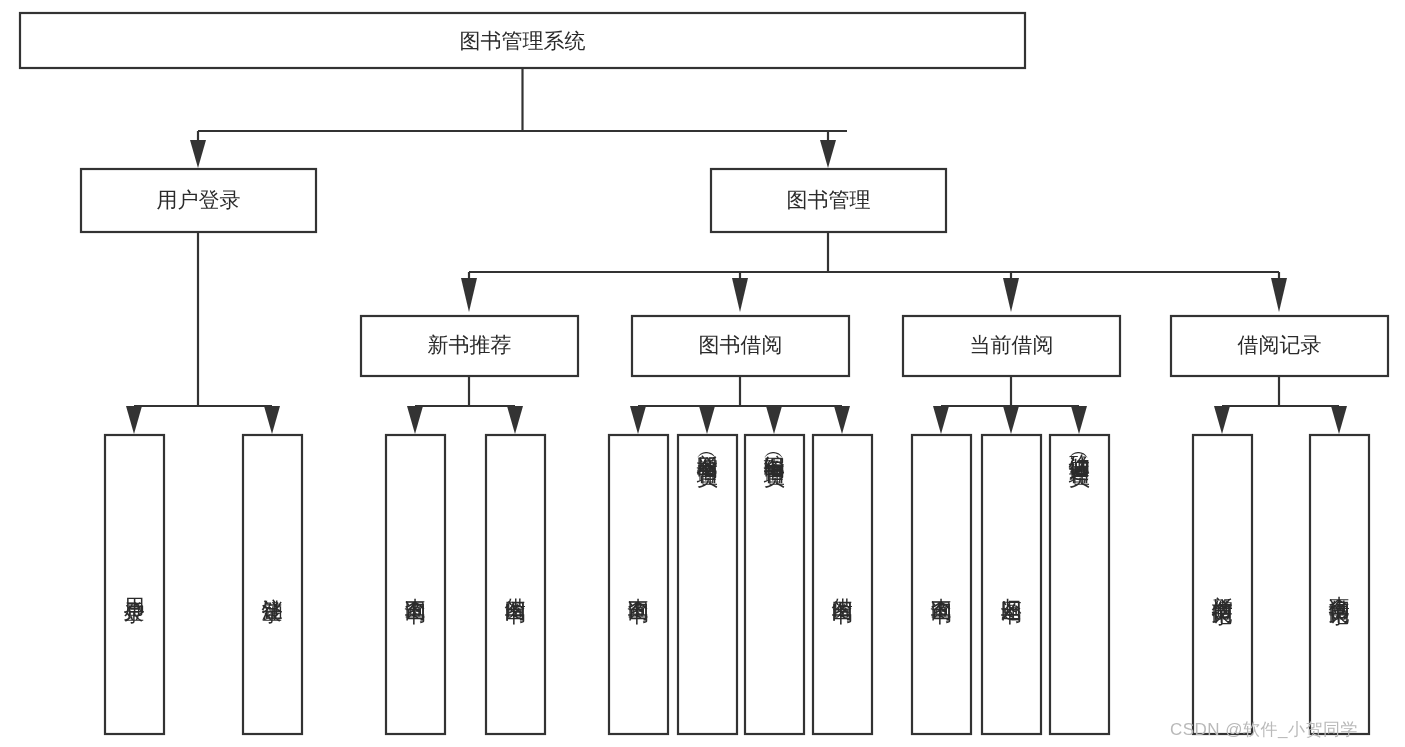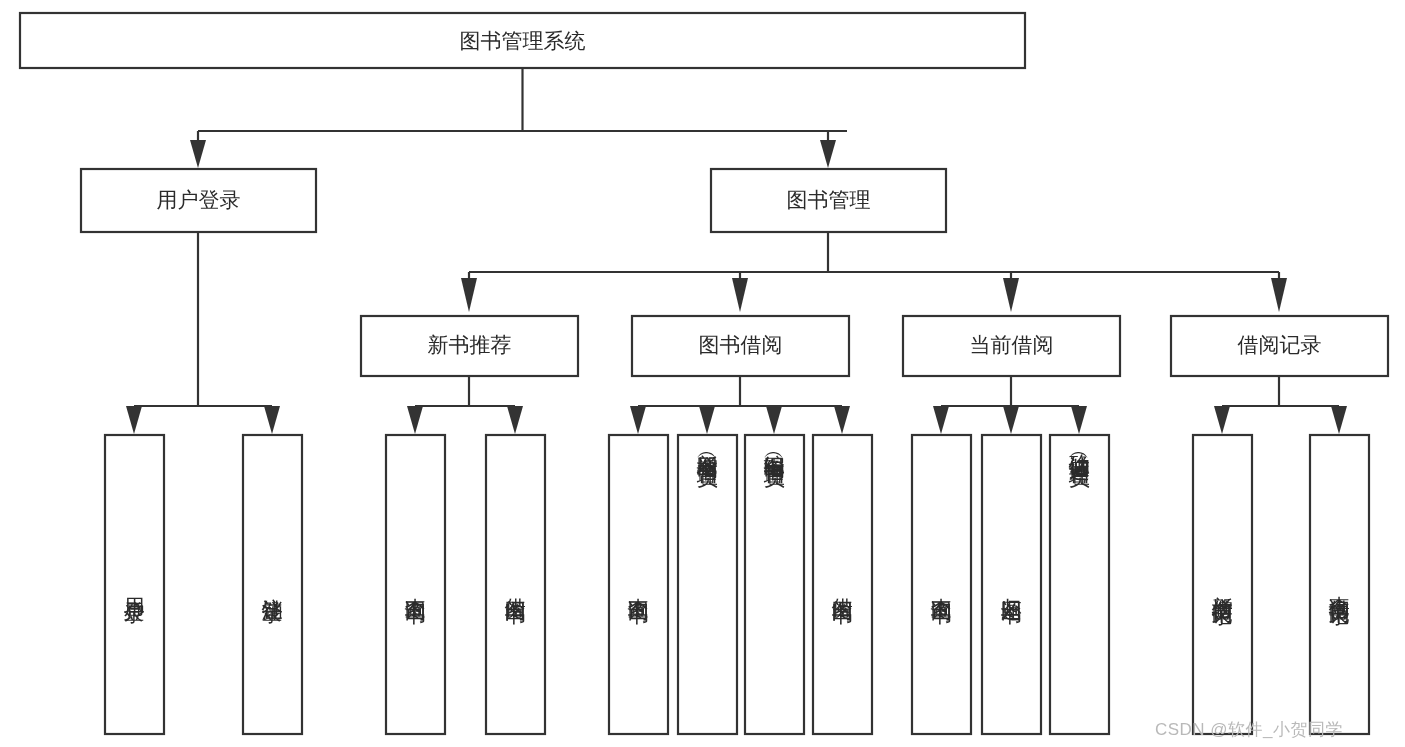--- a/index.html
+++ b/index.html
@@ -62,21 +62,21 @@
     font-family: "Liberation Sans", "DejaVu Sans", sans-serif;
     font-size: 21px;
     line-height: 1.12;
     letter-spacing: 2px;
     color: #2b2b2b;
     white-space: nowrap;
     text-align: center;
   }
   .watermark {
     position: absolute;
-    right: 29px;
+    right: 14px;
     bottom: 6px;
     font-family: "Liberation Sans", "DejaVu Sans", sans-serif;
     font-size: 17px;
     color: #b9b9b9;
     white-space: nowrap;
     letter-spacing: 0.5px;
     margin-top: 43px;
   }
 </style>
 </head>

